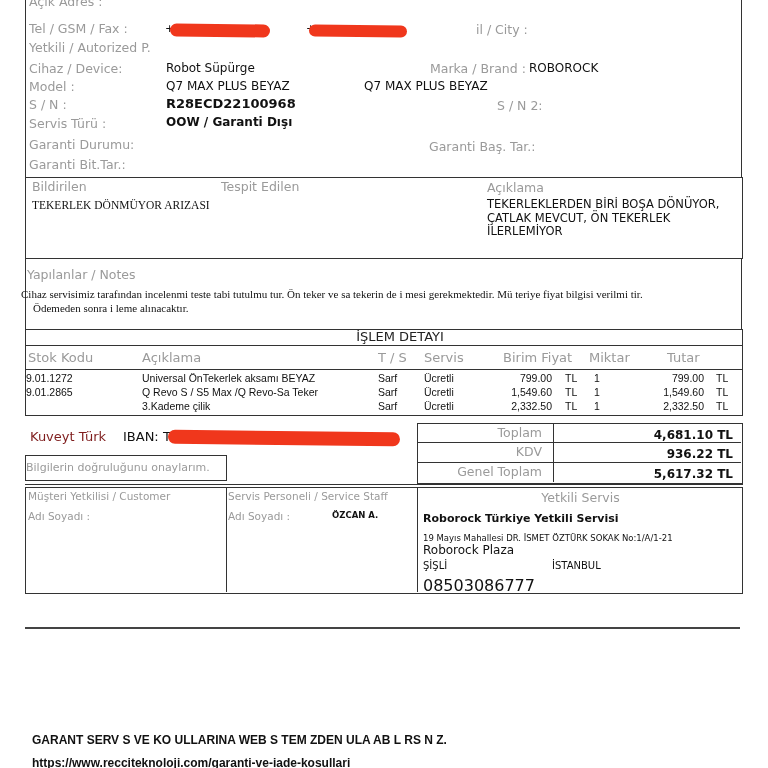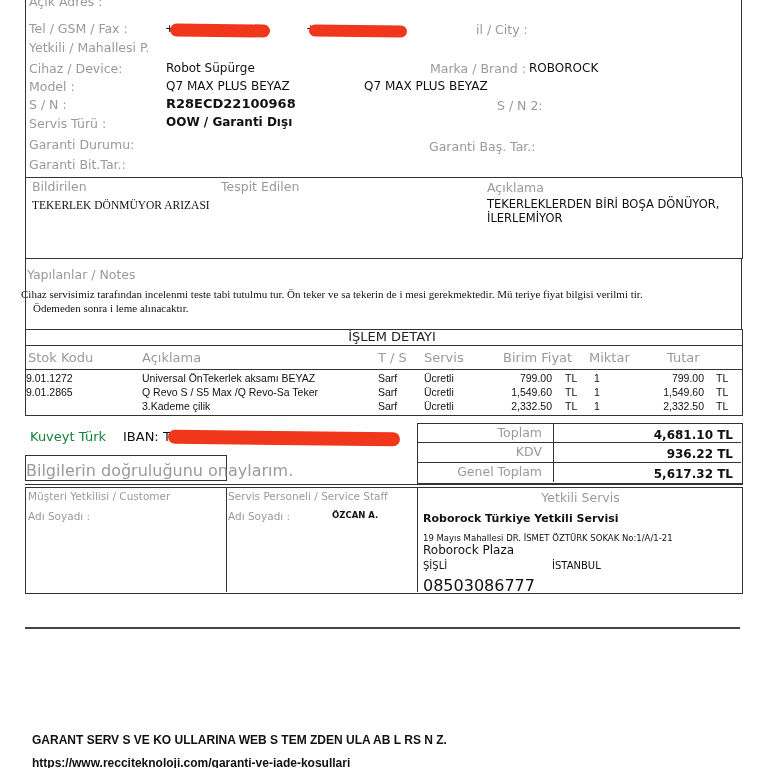--- a/index.html
+++ b/index.html
@@ -27,21 +27,21 @@
 
   <span class="abs lbl" style="left:29px; top:-6px;">Açık Adres :</span>
 
   <span class="abs lbl" style="left:29px; top:21px;">Tel / GSM / Fax :</span>
   <span class="abs val" style="left:165px; top:22px; font-size:11px;">+</span>
   <div class="redact" style="left:170px; top:24px; width:100px; height:13px;"></div>
   <span class="abs val" style="left:306px; top:22px; font-size:11px;">+</span>
   <div class="redact" style="left:309px; top:25px; width:98px; height:12px;"></div>
   <span class="abs lbl" style="left:476px; top:22px;">il / City :</span>
 
-  <span class="abs lbl" style="left:29px; top:40px;">Yetkili / Mahallesi P.</span>
+  <span class="abs lbl" style="left:29px; top:40px;">Yetkili / Autorized P.</span>
 
   <span class="abs lbl" style="left:29px; top:61px;">Cihaz / Device:</span>
   <span class="abs val" style="left:166px; top:61px;">Robot Süpürge</span>
   <span class="abs lbl" style="left:430px; top:61px;">Marka / Brand :</span>
   <span class="abs val" style="left:529px; top:61px;">ROBOROCK</span>
 
   <span class="abs lbl" style="left:29px; top:79px;">Model :</span>
   <span class="abs val" style="left:166px; top:79px;">Q7 MAX PLUS BEYAZ</span>
   <span class="abs val" style="left:364px; top:79px;">Q7 MAX PLUS BEYAZ</span>
 
@@ -58,32 +58,33 @@
   <span class="abs lbl" style="left:29px; top:157px;">Garanti Bit.Tar.:</span>
 </div>
 
 <div class="box" style="left:25px; top:177px; width:718px; height:82px;">
   <span class="abs lbl" style="left:6px; top:1px;">Bildirilen</span>
   <span class="abs lbl" style="left:195px; top:1px;">Tespit Edilen</span>
   <span class="abs lbl" style="left:461px; top:2px;">Açıklama</span>
   <span class="abs serif" style="left:6px; top:21px; font-size:11.5px;">TEKERLEK DÖNMÜYOR ARIZASI</span>
   <div class="abs" style="left:461px; top:20px; font-size:11.5px; line-height:13.5px; color:#111;">
     <div>TEKERLEKLERDEN BİRİ BOŞA DÖNÜYOR,</div>
+    <div>ÇATLAK MEVCUT, ÖN TEKERLEK</div>
     <div>İLERLEMİYOR</div>
   </div>
 </div>
 
 <div class="vline" style="left:25px; top:258px; height:72px;"></div>
 <div class="vline" style="left:741px; top:258px; height:72px;"></div>
 <span class="abs lbl" style="left:27px; top:267px;">Yapılanlar / Notes</span>
 <span class="abs serif" style="left:21px; top:288px; font-size:11px;">Cihaz servisimiz tarafından incelenmi  teste tabi tutulmu tur. Ön teker ve sa  tekerin de i mesi gerekmektedir. Mü teriye fiyat bilgisi verilmi tir.</span>
 <span class="abs serif" style="left:33px; top:302px; font-size:11px;">Ödemeden sonra i leme alınacaktır.</span>
 
 <div class="box" style="left:25px; top:329px; width:718px; height:17px;">
-  <div class="abs" style="left:8px; width:100%; top:-1px; text-align:center; font-size:13px; color:#222;">İŞLEM DETAYI</div>
+  <div class="abs" style="left:16px; width:100%; top:-1px; text-align:center; font-size:13px; color:#222;">İŞLEM DETAYI</div>
 </div>
 <div class="box" style="left:25px; top:345px; width:718px; height:25px; border-top:none;">
   <span class="th" style="left:2px; top:5px;">Stok Kodu</span>
   <span class="th" style="left:116px; top:5px;">Açıklama</span>
   <span class="th" style="left:352px; top:5px;">T / S</span>
   <span class="th" style="left:398px; top:5px;">Servis</span>
   <span class="th" style="left:477px; top:5px;">Birim Fiyat</span>
   <span class="th" style="left:563px; top:5px;">Miktar</span>
   <span class="th" style="left:641px; top:5px;">Tutar</span>
 </div>
@@ -119,27 +120,27 @@
     <span class="td" style="left:352px; top:31px;">Sarf</span>
     <span class="td" style="left:398px; top:31px;">Ücretli</span>
     <span class="td right" style="left:470px; width:56px; top:31px;">2,332.50</span>
     <span class="td" style="left:539px; top:31px;">TL</span>
     <span class="td" style="left:568px; top:31px;">1</span>
     <span class="td right" style="left:620px; width:58px; top:31px;">2,332.50</span>
     <span class="td" style="left:690px; top:31px;">TL</span>
   </div>
 </div>
 
-<span class="abs" style="left:30px; top:429px; font-size:13px; color:#15803d;">Kuveyt Türk</span>
+<span class="abs" style="left:30px; top:429px; font-size:13px; color:#7f1d1d;">Kuveyt Türk</span>
 <span class="abs" style="left:123px; top:429px; font-size:13px; color:#111;">IBAN:</span>
 <span class="abs" style="left:163px; top:429px; font-size:13px; color:#111;">T</span>
 <div class="redact" style="left:168px; top:431px; width:232px; height:14px; border-radius:8px;"></div>
 
 <div class="box" style="left:25px; top:455px; width:202px; height:26px;">
-  <span class="abs" style="left:0px; top:5px; font-size:16px; color:#9a9a9a;">Bilgilerin doğruluğunu onaylarım.</span>
+  <span class="abs" style="left:0px; top:5px; font-size:11px; color:#9a9a9a;">Bilgilerin doğruluğunu onaylarım.</span>
 </div>
 
 <div class="box" style="left:417px; top:423px; width:326px; height:61px;">
   <div class="vline" style="left:135px; top:0; height:58px;"></div>
   <div class="hline" style="left:0; top:18px; width:323px;"></div>
   <div class="hline" style="left:0; top:38px; width:323px;"></div>
 
   <span class="abs right" style="left:0; width:124px; top:1px; font-size:12.5px; color:#9a9a9a;">Toplam</span>
   <span class="abs right bold" style="left:140px; width:175px; top:4px; font-size:12px;">4,681.10 TL</span>
 

